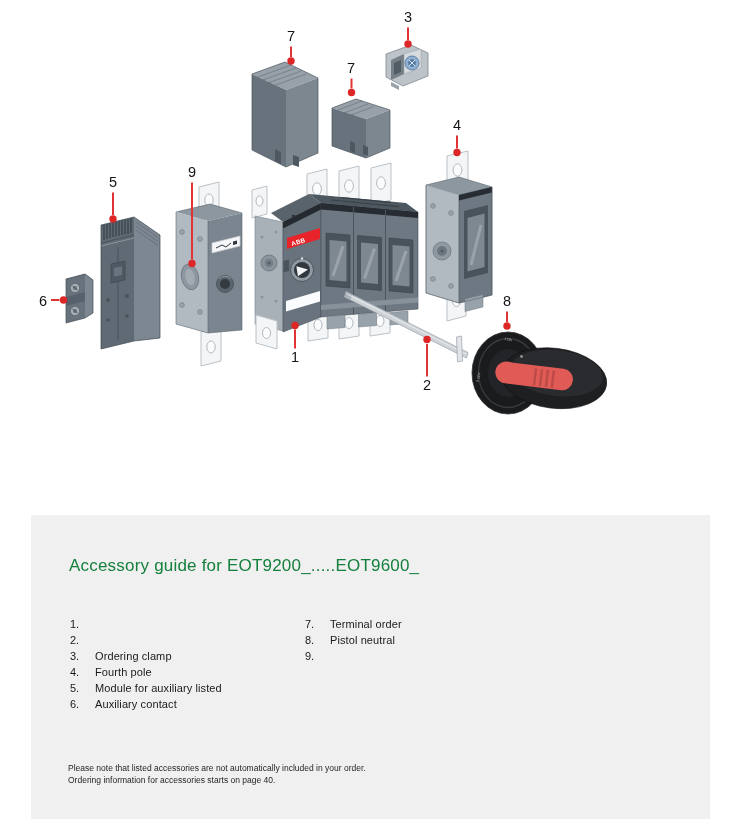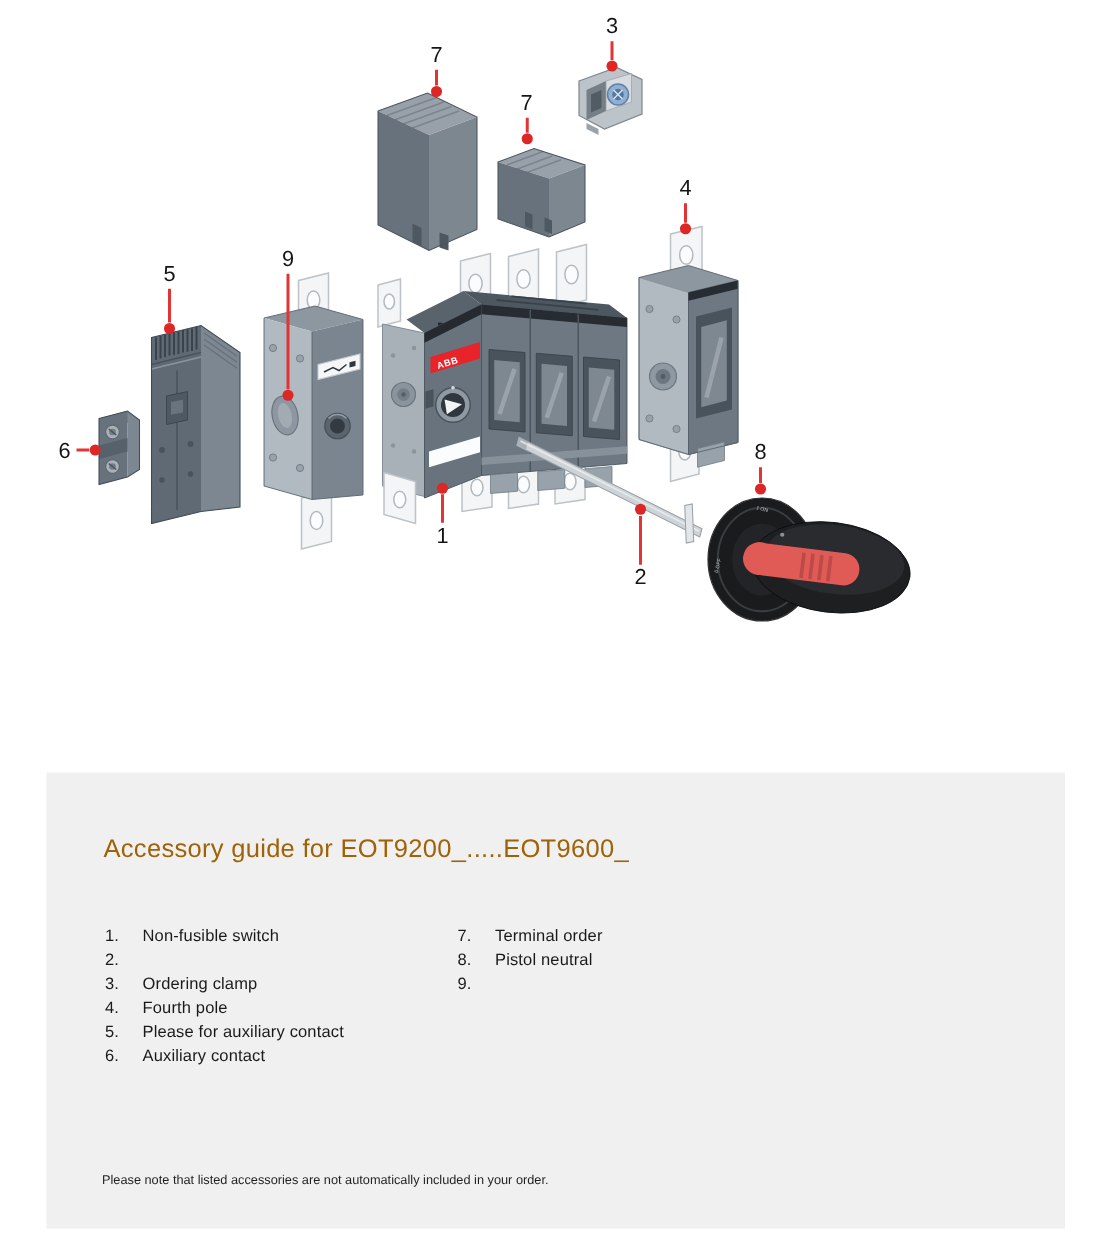--- a/index.html
+++ b/index.html
@@ -1,28 +1,28 @@
 <!DOCTYPE html>
 <html><head>
 <meta charset="utf-8">
 <style>
   html,body{margin:0;padding:0;background:#ffffff;}
   body{width:736px;height:838px;font-family:"Liberation Sans",sans-serif;}
   .stage{position:relative;width:736px;height:838px;background:#ffffff;overflow:hidden;}
   .diagram{position:absolute;left:0;top:0;}
   .panel{position:absolute;left:31px;top:515px;width:679px;height:304px;background:#f0f0f0;}
   .panel-title{position:absolute;left:38px;top:41px;margin:0;font-size:17px;font-weight:400;
-    color:#a16207;letter-spacing:.2px;}
+    color:#15803d;letter-spacing:.2px;}
   .legend{position:absolute;top:102px;font-size:11px;color:#1a1a1a;}
   .legend.left{left:39px;width:232px;}
   .legend.right{left:274px;width:240px;}
   .legend-row{display:flex;height:16px;line-height:14px;}
   .lnum{width:25px;flex:0 0 25px;}
   .llabel{flex:1;letter-spacing:.1px;}
-  .footnote{position:absolute;left:37px;top:266px;font-size:8.5px;line-height:11.5px;color:#1f1f1f;}
+  .footnote{position:absolute;left:37px;top:248px;font-size:8.5px;line-height:11.5px;color:#1f1f1f;}
   svg text.callout-num{font-family:"Liberation Sans",sans-serif;font-size:14.5px;fill:#141414;}
   svg text.abb{font-family:"Liberation Sans",sans-serif;font-weight:bold;font-size:6.2px;
     fill:#ffffff;letter-spacing:.4px;}
   svg text.mark{font-family:"Liberation Sans",sans-serif;font-size:3.4px;fill:#c6c8ca;}
 </style>
 </head>
 <body>
 
 <div class="stage">
 
@@ -284,36 +284,35 @@
     </g>
   </g>
 </svg>
 
   <div class="panel">
     <h1 class="panel-title">Accessory guide for EOT9200_.....EOT9600_</h1>
 
     <div class="legend left">
       <div class="legend-row">
         <span class="lnum">1.</span>
-        <span class="llabel">Non-fusible switch</span>
       </div>
       <div class="legend-row">
         <span class="lnum">2.</span>
       </div>
       <div class="legend-row">
         <span class="lnum">3.</span>
         <span class="llabel">Ordering clamp</span>
       </div>
       <div class="legend-row">
         <span class="lnum">4.</span>
         <span class="llabel">Fourth pole</span>
       </div>
       <div class="legend-row">
         <span class="lnum">5.</span>
-        <span class="llabel">Please for auxiliary contact</span>
+        <span class="llabel">Module for auxiliary listed</span>
       </div>
       <div class="legend-row">
         <span class="lnum">6.</span>
         <span class="llabel">Auxiliary contact</span>
       </div>
     </div>
 
     <div class="legend right">
       <div class="legend-row">
         <span class="lnum">7.</span>
@@ -323,15 +322,16 @@
         <span class="lnum">8.</span>
         <span class="llabel">Pistol neutral</span>
       </div>
       <div class="legend-row">
         <span class="lnum">9.</span>
       </div>
     </div>
 
     <div class="footnote">
       <div>Please note that listed accessories are not automatically included in your order.</div>
+      <div>Ordering information for accessories  starts on page 40.</div>
     </div>
   </div>
 </div>
 
 </body></html>

